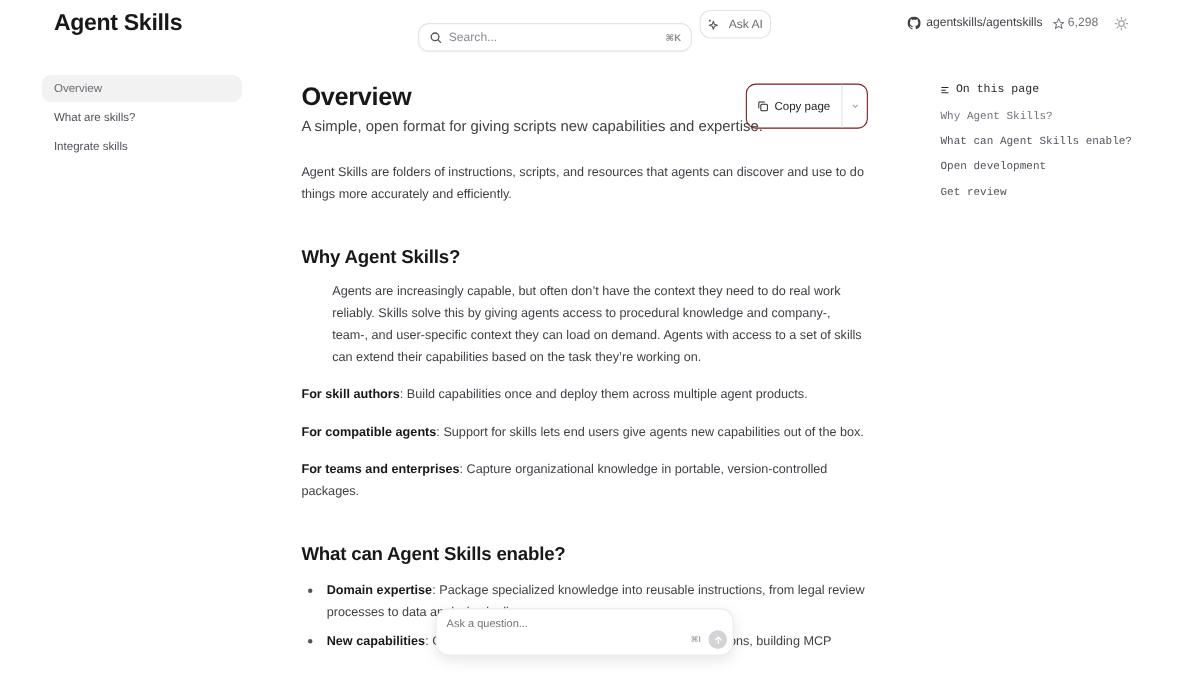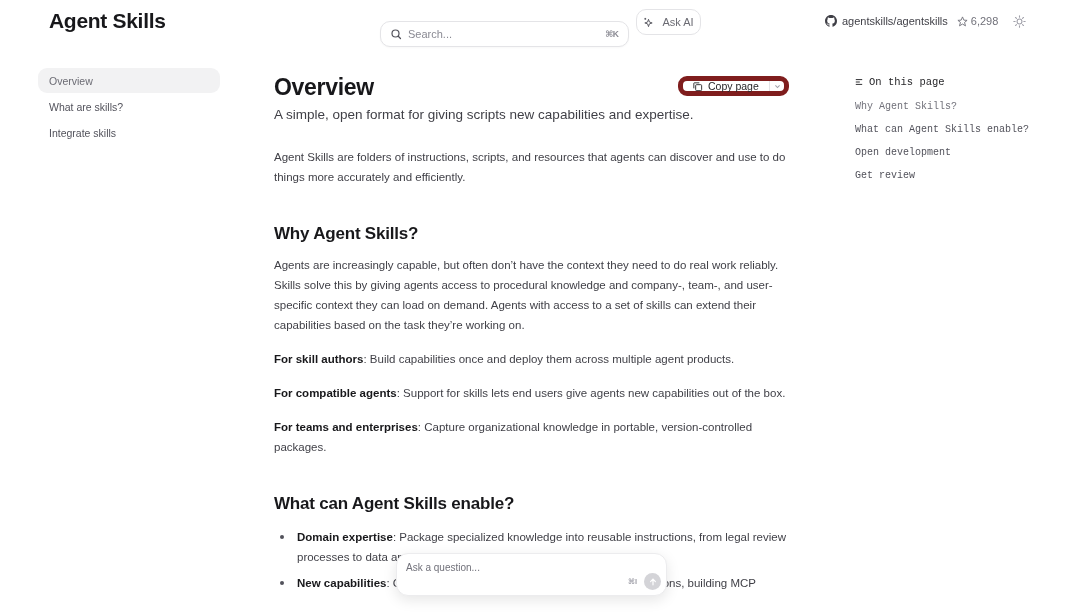--- a/index.html
+++ b/index.html
@@ -20,32 +20,32 @@
   .stars svg { width: 11px; height: 11px; }
   .theme { position: absolute; left: 1013px; top: 15px; width: 13px; height: 13px; }
 
   .sidebar { position: absolute; left: 38px; top: 68px; width: 182px; }
   .side-item { height: 25px; margin-bottom: 1px; border-radius: 9px; padding-left: 11px; font-size: 10.5px; color: #52525b; display: flex; align-items: center; }
   .side-item.active { background: #f2f2f3; color: #6b6b73; }
 
   .main { position: absolute; left: 274px; top: 70px; width: 516px; }
   .title { font-size: 23px; font-weight: 700; color: #18181b; letter-spacing: -0.3px; margin-top: 4px; }
   .subtitle { font-size: 13.5px; color: #3f3f46; margin-top: 6px; }
-  .copy { position: absolute; left: 404px; top: 6px; width: 111px; height: 20px; border: 5px solid #7f1d1d; border-radius: 9px; display: flex; align-items: center; font-size: 10.5px; color: #27272a; }
+  .copy { position: absolute; left: 404px; top: 6px; width: 111px; height: 41px; border: 1px solid #7f1d1d; border-radius: 9px; display: flex; align-items: center; font-size: 10.5px; color: #27272a; }
   .copy .lbl { display: flex; align-items: center; gap: 5px; padding-left: 9px; width: 87px; height: 100%; border-right: 1px solid #e4e4e7; }
   .copy svg { width: 11px; height: 11px; }
   .copy .chev { flex: 1; display: flex; align-items: center; justify-content: center; }
   .copy .chev svg { width: 7px; height: 7px; }
 
   p { font-size: 11.5px; line-height: 20px; color: #3f3f46; }
   p b, li b { color: #18181b; font-weight: 700; }
   .intro { margin-top: 25px; }
   h2 { font-size: 17px; font-weight: 700; color: #18181b; letter-spacing: -0.2px; }
   .h-why { margin-top: 37px; }
-  .why-p { margin-top: 11px; }
+  .why-p { margin-top: 11px; margin-left: 28px; }
   .aud { margin-top: 14px; }
   .h-enable { margin-top: 37px; }
   ul { list-style: none; margin-top: 13px; }
   li { position: relative; padding-left: 23px; font-size: 11.5px; line-height: 20px; color: #3f3f46; margin-bottom: 6px; }
   li::before { content: ""; position: absolute; left: 6px; top: 8px; width: 4px; height: 4px; border-radius: 50%; background: #52525b; }
 
   .toc { position: absolute; left: 855px; top: 75px; width: 200px; font-family: Liberation Mono, monospace; }
   .toc-h { display: flex; align-items: center; gap: 6px; font-size: 10.5px; color: #27272a; height: 14px; }
   .toc-h svg { width: 8px; height: 8px; }
   .toc-item { font-size: 10px; color: #52525b; margin-top: 9px; height: 14px; }

